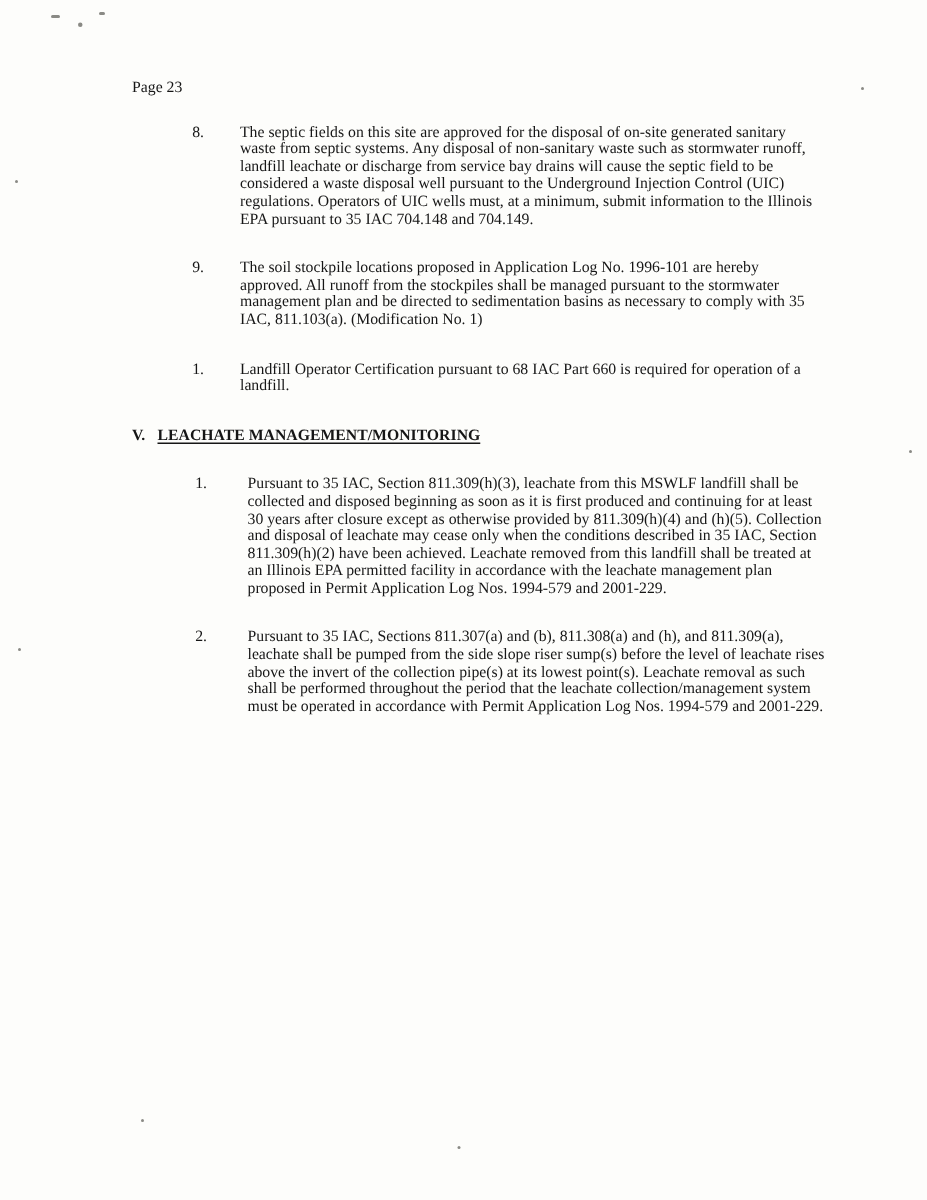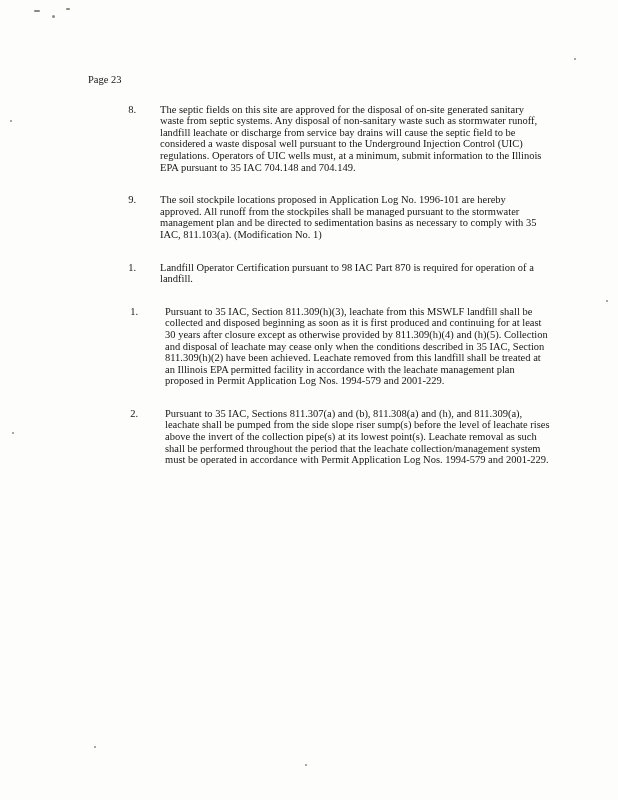--- a/index.html
+++ b/index.html
@@ -14,21 +14,21 @@
     background: #fdfdfb;
     font-family: "Liberation Serif", serif;
     color: #161616;
     font-size: 10.5px;
     line-height: 11.6px;
     overflow: hidden;
   }
   .content {
     position: absolute;
     left: 88px;
-    top: 74px;
+    top: 53px;
     width: 462px;
   }
   .page-label {
     font-size: 10.5px;
   }
   .item {
     display: grid;
     grid-template-columns: 14px 388px;
     column-gap: 24px;
     margin-left: 34px;
@@ -102,24 +102,27 @@
     <div class="item">
       <span class="num">9.</span>
       <span class="txt">The soil stockpile locations proposed in Application Log No. 1996-101 are hereby approved. All runoff from the stockpiles shall be managed pursuant to the stormwater management plan and be directed to sedimentation basins as necessary to comply with 35 IAC, 811.103(a). (Modification No. 1)</span>
     </div>
 
 
 
 
     <div class="item">
       <span class="num">1.</span>
-      <span class="txt">Landfill Operator Certification pursuant to 98 IAC Part 870 is required for operation of a landfill.</span>
+      <span class="txt">Landfill Operator Certification pursuant to 68 IAC Part 660 is required for operation of a landfill.</span>
     </div>
 
 
+    <div class="section-heading">
+      <span class="sec-num">V.</span><span class="sec-title">LEACHATE MANAGEMENT/MONITORING</span>
+    </div>
 
     <div class="sub-item">
       <span class="num">1.</span>
       <span class="txt">Pursuant to 35 IAC, Section 811.309(h)(3), leachate from this MSWLF landfill shall be collected and disposed beginning as soon as it is first produced and continuing for at least 30 years after closure except as otherwise provided by 811.309(h)(4) and (h)(5). Collection and disposal of leachate may cease only when the conditions described in 35 IAC, Section 811.309(h)(2) have been achieved.  Leachate removed from this landfill shall be treated at an Illinois EPA permitted facility in accordance with the leachate management plan proposed in Permit Application Log Nos. 1994-579 and 2001-229.</span>
     </div>
 
     <div class="sub-item">
       <span class="num">2.</span>
       <span class="txt">Pursuant to 35 IAC, Sections 811.307(a) and (b), 811.308(a) and (h), and 811.309(a), leachate shall be pumped from the side slope riser sump(s) before the level of leachate rises above the invert of the collection pipe(s) at its lowest point(s). Leachate removal as such shall be performed throughout the period that the leachate collection/management system must be operated in accordance with Permit Application Log Nos. 1994-579 and 2001-229.</span>
     </div>

